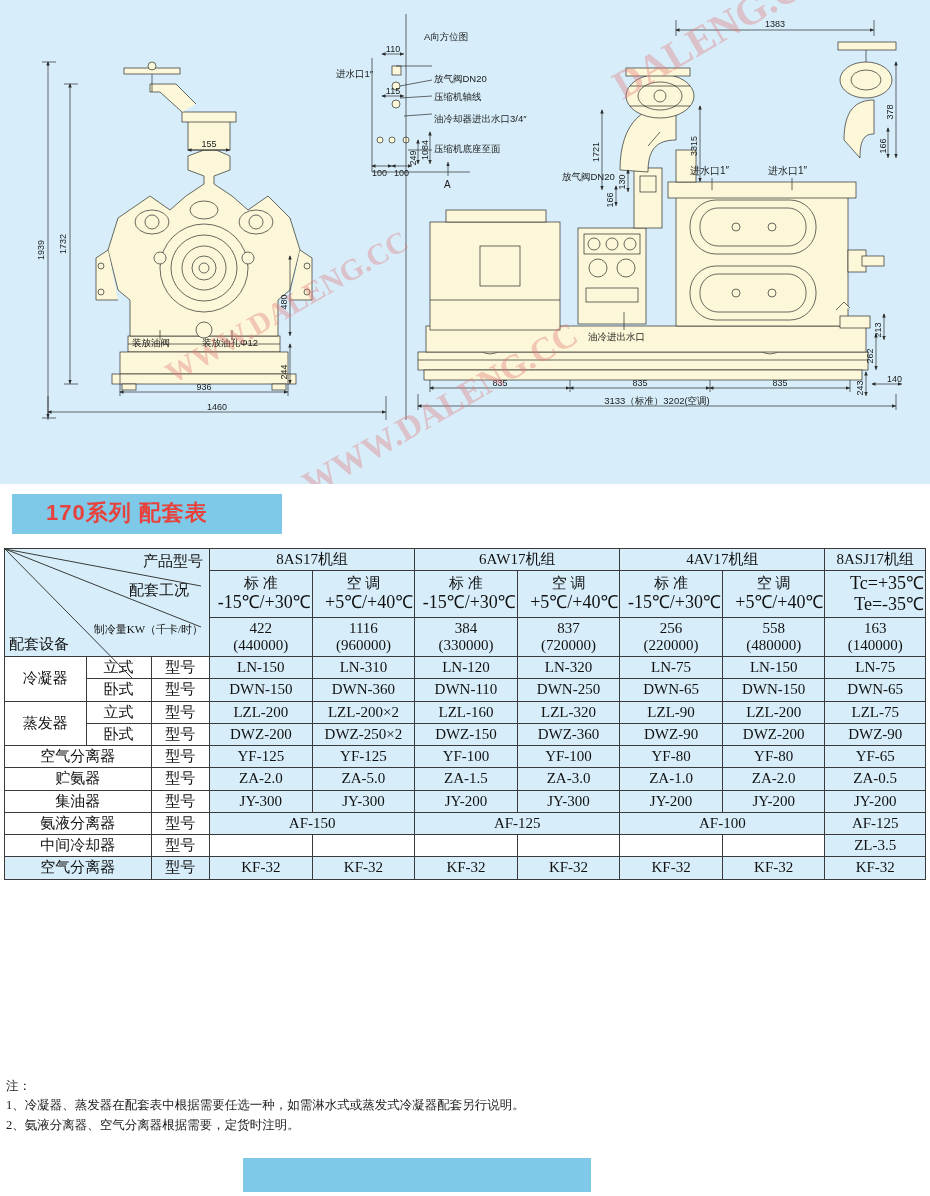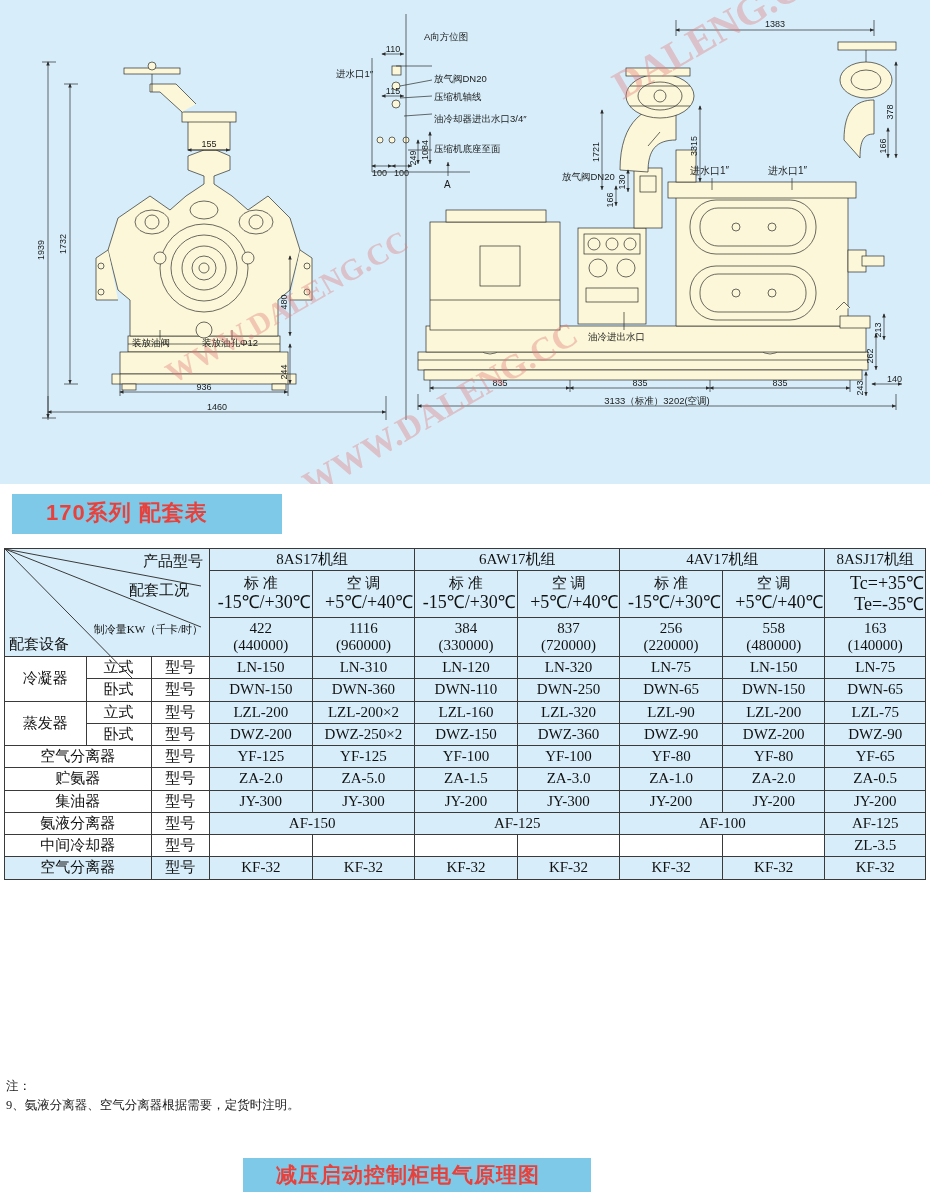--- a/index.html
+++ b/index.html
@@ -623,19 +623,19 @@
       <td class="c-blue">KF-32</td>
       <td class="c-blue">KF-32</td>
       <td class="c-blue">KF-32</td>
     </tr>
   </tbody>
     </table>
 </div>
 
 <div class="notes">
   <div>注：</div>
-  <div>9、氨液分离器、空气分离器根据需要，定货时注明。</div>
+  <div>1、冷凝器、蒸发器在配套表中根据需要任选一种，如需淋水式或蒸发式冷凝器配套另行说明。</div>
+  <div>2、氨液分离器、空气分离器根据需要，定货时注明。</div>
 </div>
 
 <div class="bottom-bar">
   <div class="bluebox"></div>
-  <div class="titletext">减压启动控制柜电气原理图</div>
 </div>
 
 </body></html>

